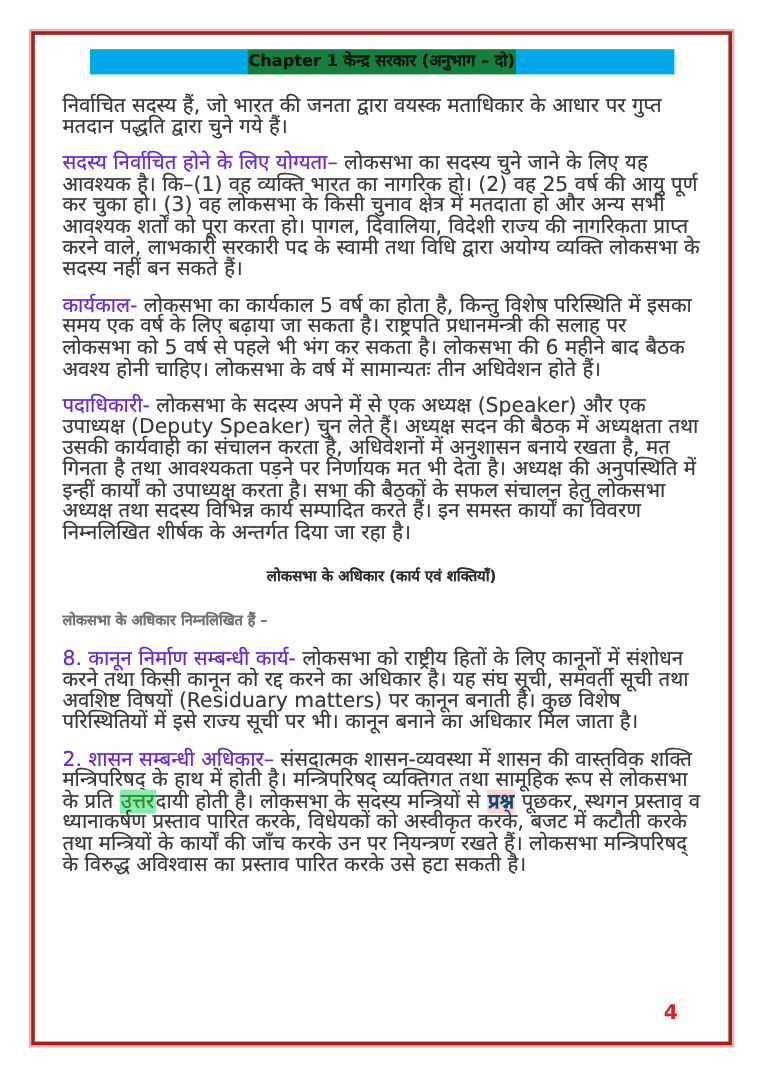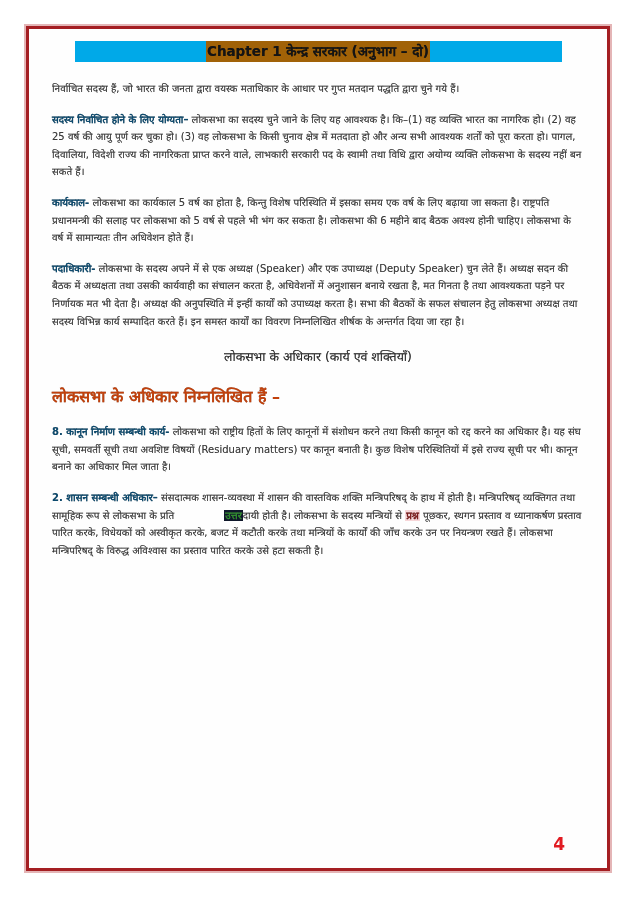--- a/index.html
+++ b/index.html
@@ -29,63 +29,62 @@
     width: 487px;
     height: 21px;
     margin: 2px auto 18px auto;
   }
   .bar-seg {
     flex: 1 1 auto;
     height: 100%;
   }
   .header-title {
     flex: 0 0 auto;
-    background: #a16207;
+    background: #15803d;
     color: #141414;
     font-weight: bold;
     font-size: 13.5px;
     line-height: 21px;
     white-space: nowrap;
     padding: 0 1px;
     text-shadow: 0 0 .5px rgba(20,20,20,.65);
   }
   
   .para {
     color: #3b3b3b;
-    font-size: 10px;
+    font-size: 17px;
     line-height: 17.6px;
     margin-bottom: 13px;
     text-shadow: 0 0 .6px rgba(70,70,70,.55);
   }
-  .lead { font-weight: bold; color: #0c4a6e; }
+  .lead { font-weight: normal; color: #6d28d9; }
   .center-head {
     text-align: center;
-    font-weight: normal;
+    font-weight: bold;
     color: #2c2c2c;
     font-size: 12.4px;
     margin: 18px 0 20px 0;
     text-shadow: 0 0 .6px rgba(70,70,70,.55);
   }
   .intro-line {
     font-weight: bold;
-    color: #c2410c;
-    font-size: 16px;
+    color: #737373;
+    font-size: 12px;
     margin-bottom: 16px;
     text-shadow: 0 0 .6px rgba(70,70,70,.55);
   }
   .hl-answer {
-    background: #0f172a;
+    background: #86efac;
     color: #2e8b2e;
-    font-weight: bold;
+    font-weight: normal;
     padding: 0 1px;
-    margin-left: 47px;
   }
   .hl-question {
     background: #f7d6d8;
-    color: #7f1d1d;
+    color: #0c4a6e;
     font-weight: bold;
     padding: 0 1px;
   }
   .page-number {
     position: absolute;
     right: 42px;
     bottom: 14px;
     color: #e11b22;
     font-weight: bold;
     font-size: 17px;

